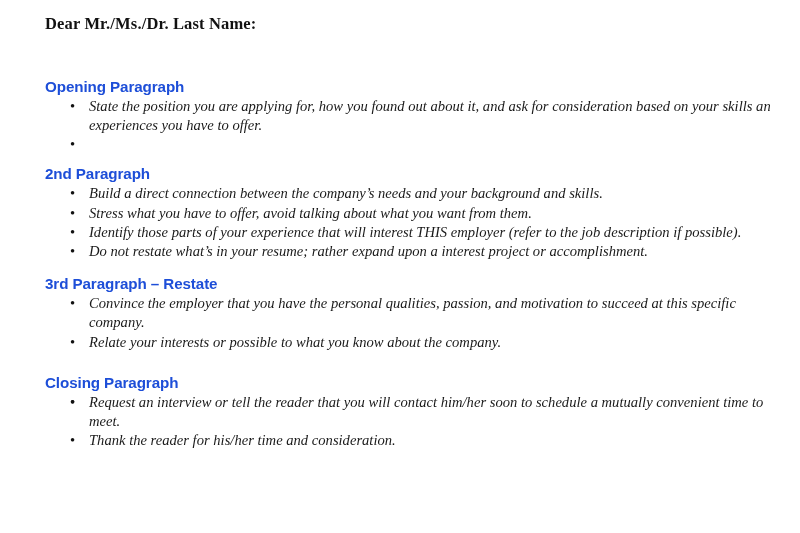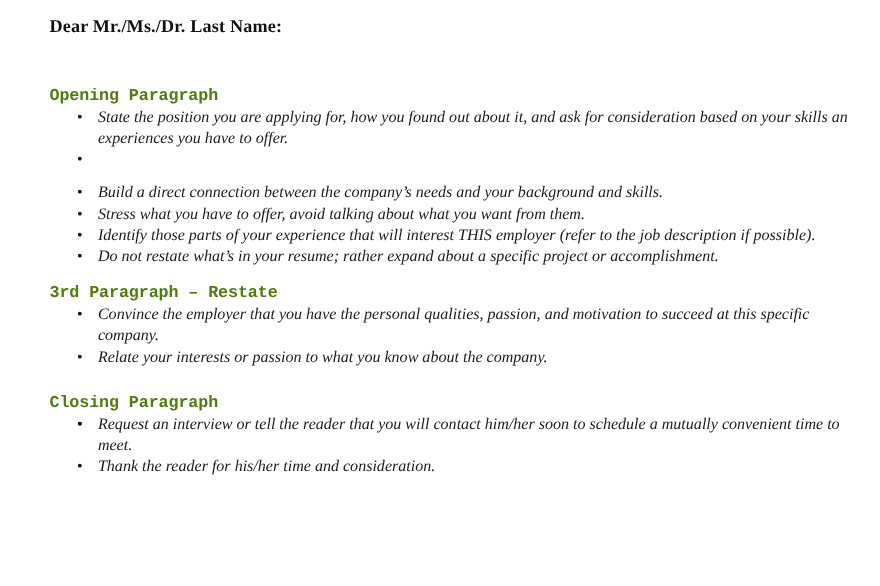--- a/index.html
+++ b/index.html
@@ -46,24 +46,24 @@
     left: 0;
     top: 78px;
     width: 800px;
   }
 
   .section {
     position: relative;
   }
 
   .section-heading {
-    font-family: Liberation Mono, monospace;
+    font-family: Liberation Sans, sans-serif;
     font-weight: bold;
     font-size: 15.2px;
-    color: #4d7c0f;
+    color: #1d4ed8;
     margin: 0 0 2px 45px;
     letter-spacing: -0.1px;
     white-space: nowrap;
   }
 
   ul.bullets {
     list-style: none;
     margin: 0;
     padding: 0;
   }
@@ -114,52 +114,53 @@
         </li>
         <li>
           <span class="bullet-glyph">•</span>
         </li>
       </ul>
     </div>
 
     <div class="gap-lg"></div>
 
     <div class="section">
+      <div class="section-heading">2nd Paragraph</div>
       <ul class="bullets">
         <li>
           <span class="bullet-glyph">•</span>
           <span class="bullet-text">Build a direct connection between the company’s needs and your background and skills.</span>
         </li>
         <li>
           <span class="bullet-glyph">•</span>
           <span class="bullet-text">Stress what you have to offer, avoid talking about what you want from them.</span>
         </li>
         <li>
           <span class="bullet-glyph">•</span>
           <span class="bullet-text">Identify those parts of your experience that will interest THIS employer (refer to the job description if possible).</span>
         </li>
         <li>
           <span class="bullet-glyph">•</span>
-          <span class="bullet-text">Do not restate what’s in your resume; rather expand about a specific project or accomplishment.</span>
+          <span class="bullet-text">Do not restate what’s in your resume; rather expand upon a interest project or accomplishment.</span>
         </li>
       </ul>
     </div>
 
     <div class="gap-sm"></div>
 
     <div class="section">
       <div class="section-heading">3rd Paragraph – Restate</div>
       <ul class="bullets">
         <li>
           <span class="bullet-glyph">•</span>
           <span class="bullet-text">Convince the employer that you have the personal qualities, passion, and motivation to succeed at this specific company.</span>
         </li>
         <li>
           <span class="bullet-glyph">•</span>
-          <span class="bullet-text">Relate your interests or passion to what you know about the company.</span>
+          <span class="bullet-text">Relate your interests or possible to what you know about the company.</span>
         </li>
       </ul>
     </div>
 
     <div class="gap-md"></div>
 
     <div class="section">
       <div class="section-heading">Closing Paragraph</div>
       <ul class="bullets">
         <li>

